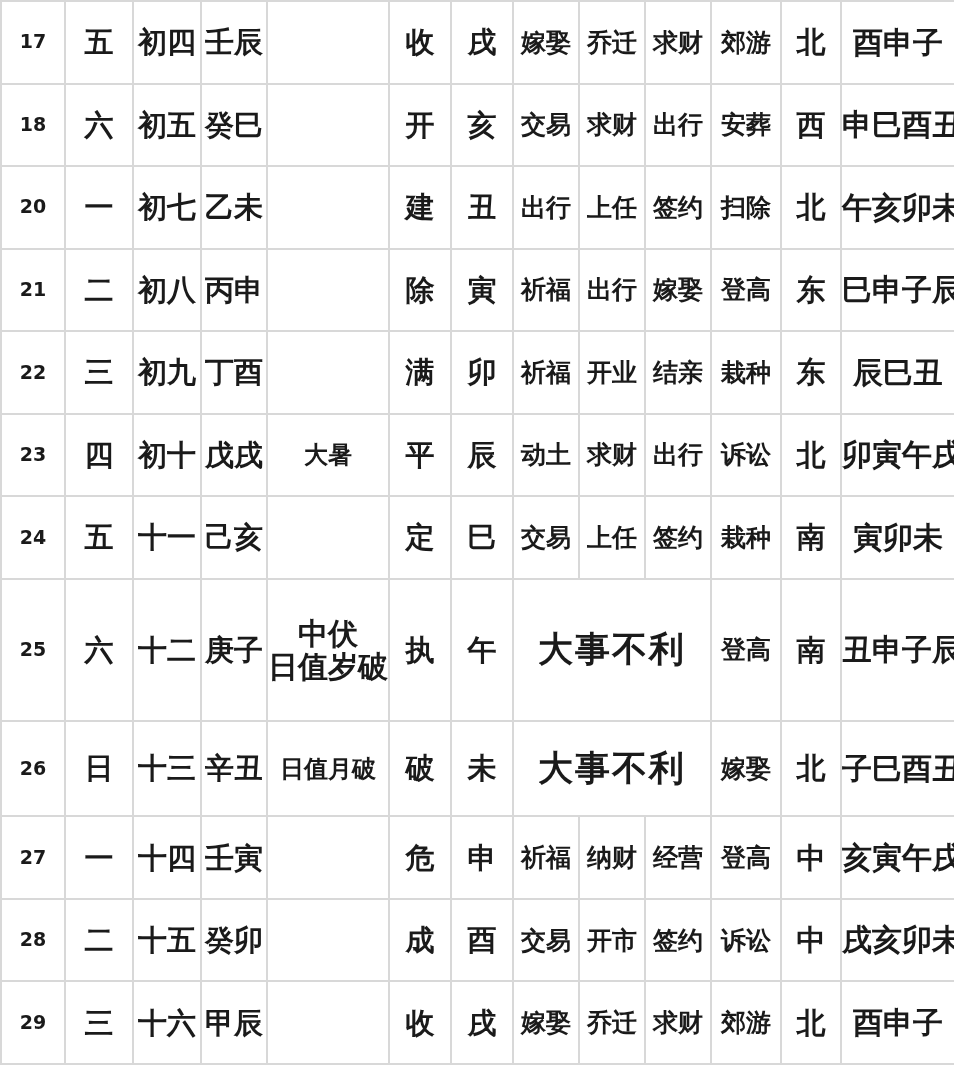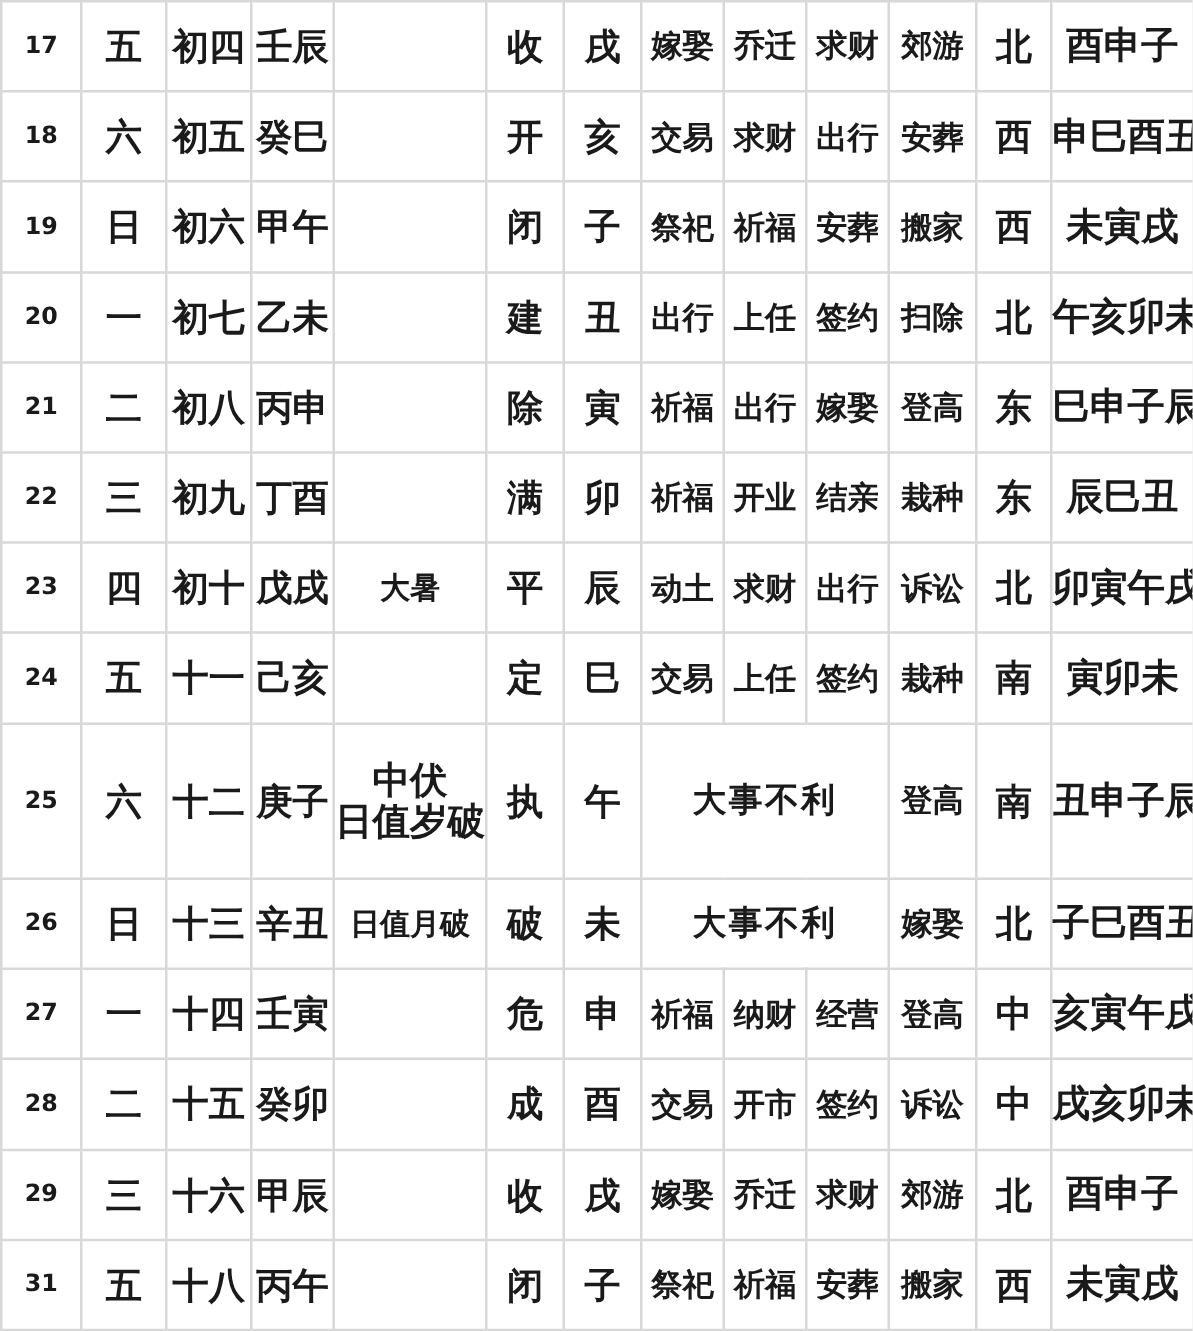--- a/index.html
+++ b/index.html
@@ -60,21 +60,21 @@
   tr.theme-plain td { background: #ffffff; color: #1a1a1a; border-color: #d8d8d8; }
   tr.theme-red td   { background: #ee1c24; color: #ffffff; border-color: #f1575c; margin-top: 26px; }
   tr.theme-dark td  { background: #1a0c0c; color: #ffffff; border-color: #3a2020; }
 
   .term-multi {
     font-size: 30px;
     line-height: 1.1;
     white-space: normal;
     display: block;
   }
-  .big-warn { font-size: 27px; letter-spacing: 2px; }
+  .big-warn { font-size: 35px; letter-spacing: 2px; }
 </style>
 </head>
 <body>
 
 <table id="almanac">
   <colgroup>
     <col class="c-day">
       <col class="c-week">
       <col class="c-lunar">
       <col class="c-gz">
@@ -112,35 +112,20 @@
         <td class="cell-term"></td>
         <td class="cell-jc">开</td>
         <td class="cell-zhi">亥</td>
         <td class="cell-yi">交易</td>
         <td class="cell-yi">求财</td>
         <td class="cell-yi">出行</td>
         <td class="cell-yi">安葬</td>
         <td class="cell-dir">西</td>
         <td class="cell-sha">申巳酉丑</td>
       </tr>
-      <tr class="theme-dark">
-        <td class="cell-day">19</td>
-        <td class="cell-week">日</td>
-        <td class="cell-lunar">初六</td>
-        <td class="cell-gz">甲午</td>
-        <td class="cell-term"></td>
-        <td class="cell-jc">闭</td>
-        <td class="cell-zhi">子</td>
-        <td class="cell-yi">祭祀</td>
-        <td class="cell-yi">祈福</td>
-        <td class="cell-yi">安葬</td>
-        <td class="cell-yi">搬家</td>
-        <td class="cell-dir">西</td>
-        <td class="cell-sha">未寅戌</td>
-      </tr>
       <tr class="theme-plain">
         <td class="cell-day">20</td>
         <td class="cell-week">一</td>
         <td class="cell-lunar">初七</td>
         <td class="cell-gz">乙未</td>
         <td class="cell-term"></td>
         <td class="cell-jc">建</td>
         <td class="cell-zhi">丑</td>
         <td class="cell-yi">出行</td>
         <td class="cell-yi">上任</td>
@@ -276,29 +261,14 @@
         <td class="cell-term"></td>
         <td class="cell-jc">收</td>
         <td class="cell-zhi">戌</td>
         <td class="cell-yi">嫁娶</td>
         <td class="cell-yi">乔迁</td>
         <td class="cell-yi">求财</td>
         <td class="cell-yi">郊游</td>
         <td class="cell-dir">北</td>
         <td class="cell-sha">酉申子</td>
       </tr>
-      <tr class="theme-dark">
-        <td class="cell-day">31</td>
-        <td class="cell-week">五</td>
-        <td class="cell-lunar">十八</td>
-        <td class="cell-gz">丙午</td>
-        <td class="cell-term"></td>
-        <td class="cell-jc">闭</td>
-        <td class="cell-zhi">子</td>
-        <td class="cell-yi">祭祀</td>
-        <td class="cell-yi">祈福</td>
-        <td class="cell-yi">安葬</td>
-        <td class="cell-yi">搬家</td>
-        <td class="cell-dir">西</td>
-        <td class="cell-sha">未寅戌</td>
-      </tr>
     </tbody>
 </table>
 
 </body></html>

